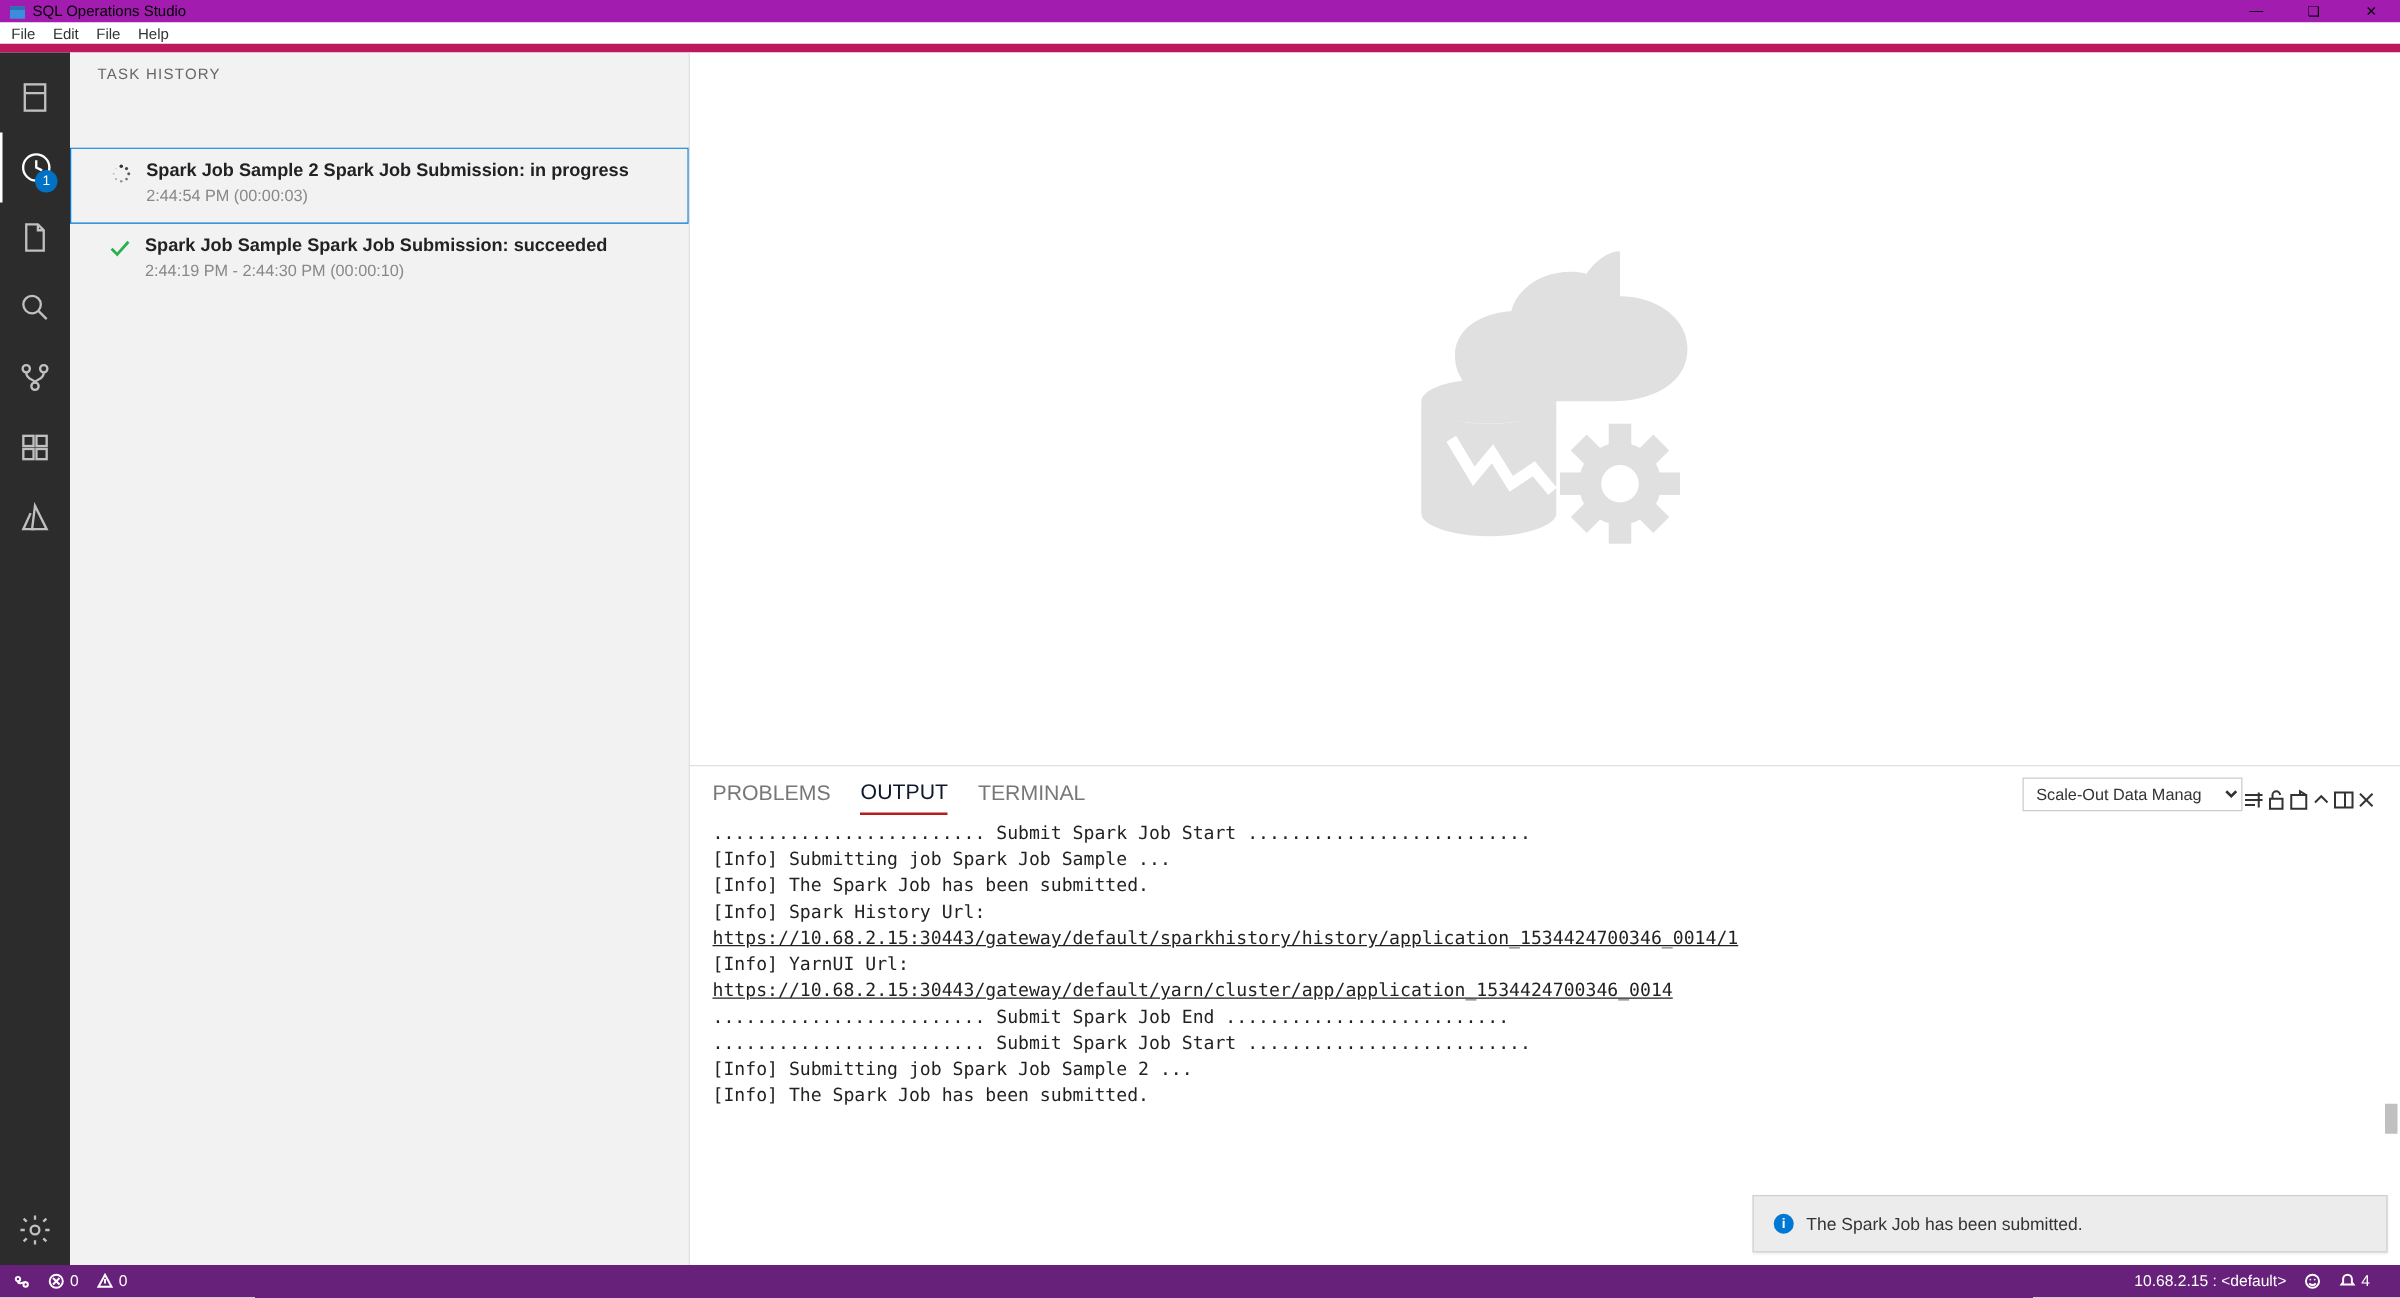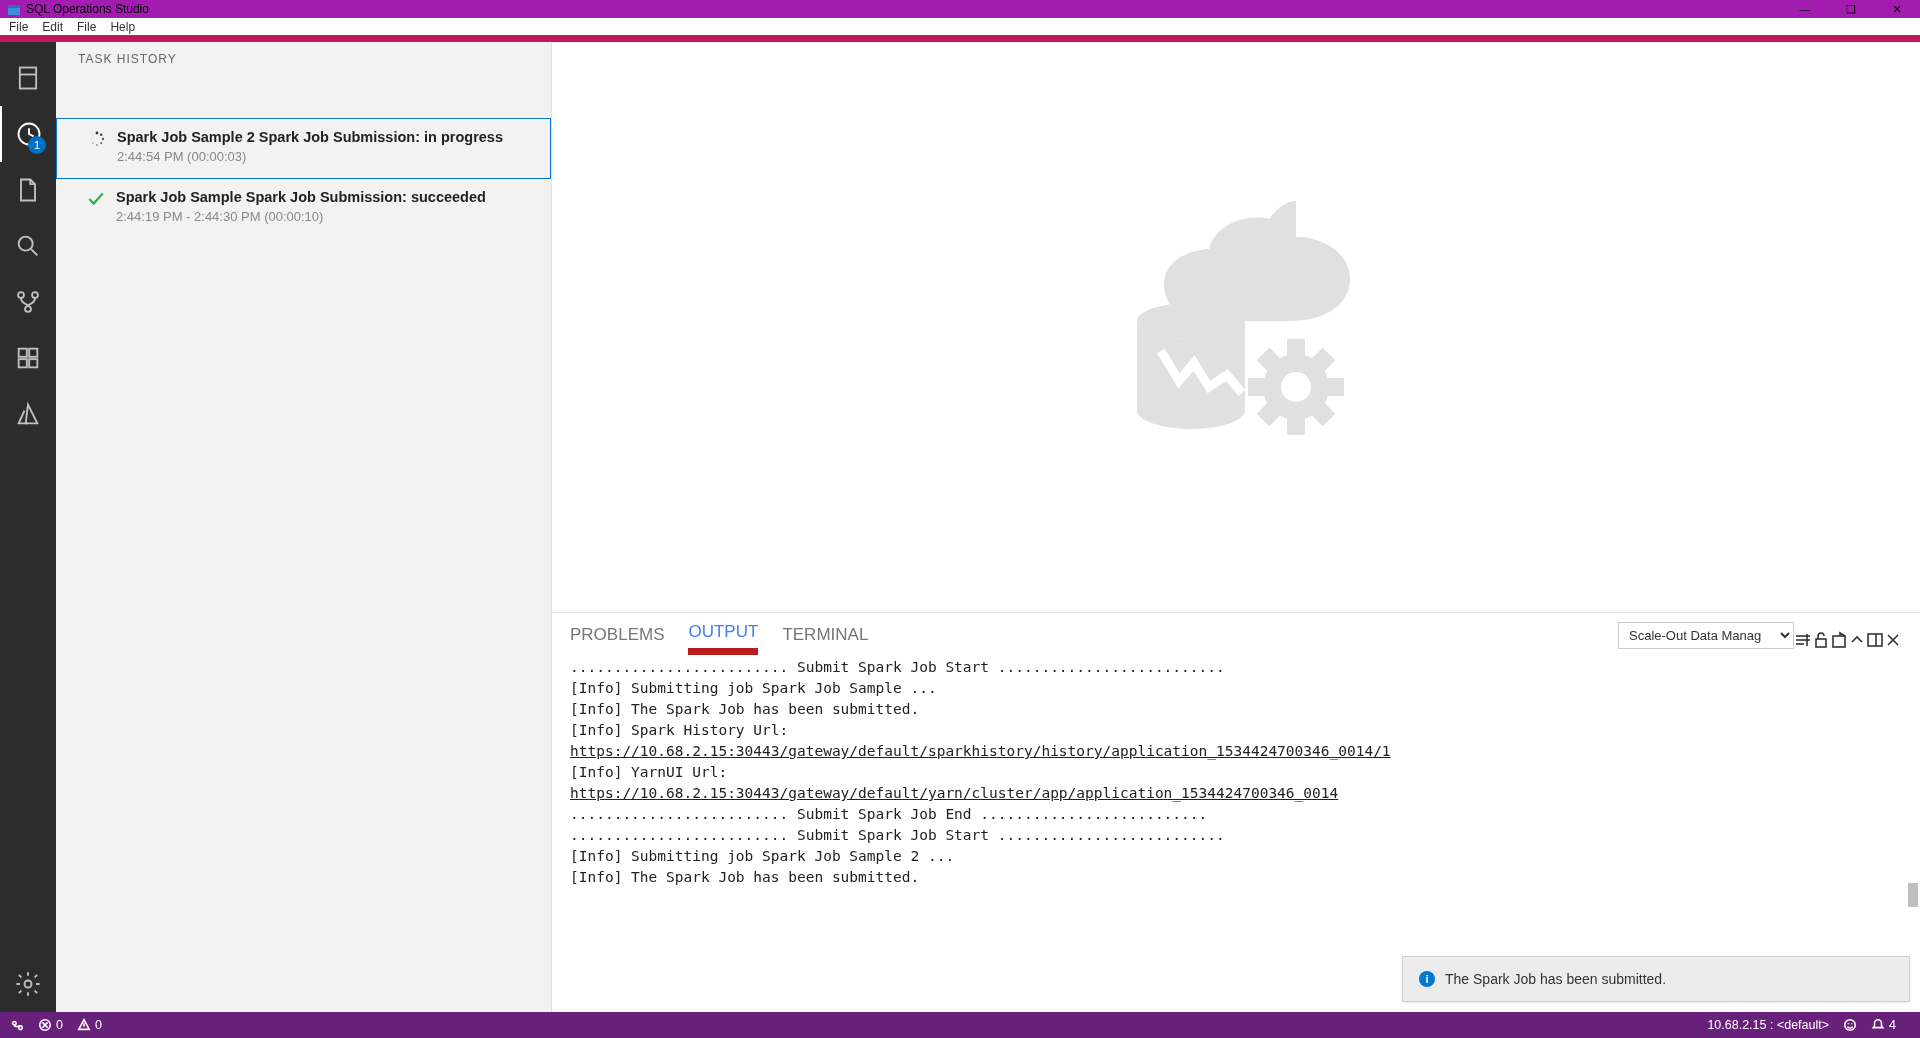--- a/index.html
+++ b/index.html
@@ -25,21 +25,21 @@
 .task-item.selected { background: #f2f2f2; border: 1px solid #0078d4;}
 .task-icon { flex: none; width: 20px; height: 20px; display: flex; align-items: center; justify-content: center; }
 .task-body { flex: 1; }
 .task-title { font-size: 14.5px; font-weight: 600; color: #222; }
 .task-time { font-size: 13px; color: #888; margin-top: 4px; }
 .main-area { flex: 1; display: flex; flex-direction: column; min-width: 0; }
 .editor-area { flex: 1; display: flex; align-items: center; justify-content: center; background: #fff; }
 .panel-area { height: 400px; border-top: 1px solid #e0e0e0; display: flex; flex-direction: column; position: relative; }
 .panel-tabs { height: 44px; display: flex; align-items: center; padding: 0 18px; gap: 24px; }
 .ptab { font-size: 17px; color: #777; padding: 6px 0; }
-.ptab.active { color: #3b82f6; border-bottom: 7px solid #b91c1c; }
+.ptab.active { color: #0f172a; border-bottom: 2px solid #b91c1c; }
 .panel-actions { flex: 1; display: flex; align-items: flex-end; justify-content: flex-end; }
 .source-select { border: 1px solid #ccc; font-size: 13px; padding: 4px 6px; width: 176px; color: #333; background: #fff; }
 .paction { width: 18px; height: 18px; display: inline-flex; align-items: center; justify-content: center; color: #333; }
 .paction svg { width: 18px; height: 18px; fill: none; stroke: currentColor; stroke-width: 1.6; }
 .output-body { flex: 1; padding: 0 18px; font-family: Consolas, monospace; font-size: 14.5px; line-height: 1.45; color: #222; overflow: auto; }
 .output-body .url { text-decoration: underline; }
 .toast { position: absolute; right: 10px; bottom: 10px; width: 508px; background: #ececec; border: 1px solid #d0d0d0; box-shadow: 0 1px 2px rgba(0,0,0,0.08); padding: 14px 16px; display: flex; align-items: center; gap: 10px; }
 .toast-icon { width: 16px; height: 16px; border-radius: 50%; background: #0078d4; color: #fff; display: flex; align-items: center; justify-content: center; font-size: 11px; font-weight: bold; }
 .toast-text { font-size: 14px; color: #333; }
 .statusbar { height: 26px; background: #68217a; color: #fff; display: flex; align-items: center; font-size: 12.5px; padding: 0 10px; }

